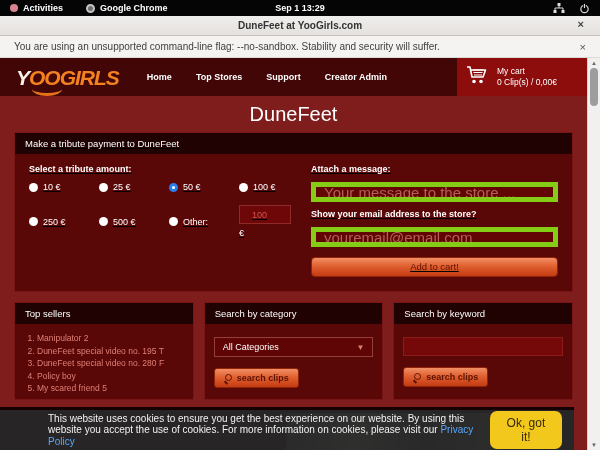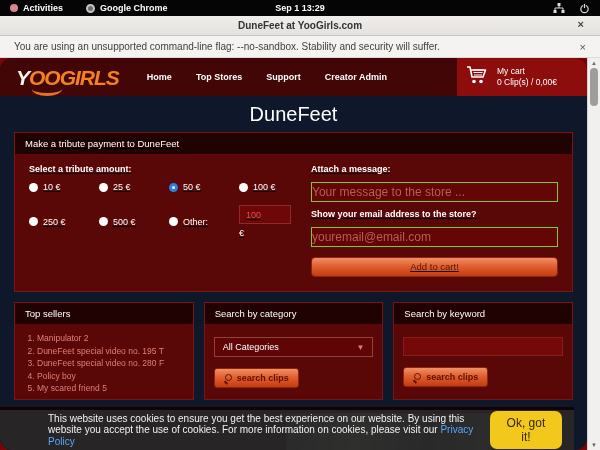--- a/index.html
+++ b/index.html
@@ -32,21 +32,21 @@
   
   .content { position:absolute; top:58px; left:0; right:0; bottom:0; background:#7c0404; }
 
   
   .scrollbar { position:absolute; top:0; right:0; bottom:0; width:13px; background:#f1f0ef;
     border-left:1px solid #d6d4d2; }
   .sb-arrow { position:absolute; left:0; width:12px; text-align:center; font-size:6px; color:#666; }
   .sb-up { top:2px; } .sb-down { bottom:2px; }
   .sb-thumb { position:absolute; top:10px; left:2px; width:8px; height:38px; background:#9d9d9d; border-radius:5px; }
 
-  .page { position:absolute; top:0; left:0; right:13px; bottom:0; overflow:hidden; background:#0f172a;border-radius:12px; }
+  .page { position:absolute; top:0; left:0; right:13px; bottom:0; overflow:hidden; background:#7f1d1d; }
 
   
   .site-header { position:relative; height:38px; background:#420606; display:flex; align-items:center; padding-left:16px; }
   .logo { position:relative; font-style:italic; font-weight:bold; font-size:21px; letter-spacing:-1px; line-height:1; }
   .logo .l1 { color:#f7f2e8; }
   .logo .l2 { color:#f58220; }
   .logo .l3 { color:#f58220; }
   .logo .smile { position:absolute; left:16px; top:15px; width:30px; height:14px;
     border-bottom:3px solid #e8731a; border-radius:50%; }
   .nav { display:flex; gap:24px; margin-left:28px; font-size:9px; color:#fff; font-weight:bold; }
@@ -66,24 +66,24 @@
   .tribute-body { display:flex; padding:10px 14px 14px; }
   .trib-left { flex:0 0 268px; }
   .trib-right { flex:1; padding-left:14px; }
   .amount-label, .field-label { color:#fff; font-size:9px; font-weight:bold; margin-bottom:8px; }
   .radio-grid { display:grid; grid-template-columns:70px 70px 70px 1fr; row-gap:13px; margin-top:4px; }
   .radio-opt { display:flex; align-items:center; gap:5px; color:#fff; font-size:9px; }
   .radio { width:9px; height:9px; border-radius:50%; background:#fff; flex:0 0 auto; }
   .radio.checked { width:9px; height:9px; background:#fff; border:3px solid #2b7de9; }
   .other-cell { display:flex; flex-direction:column; gap:4px; }
   .other-input { width:52px; height:19px; background:#6e0808; border:1px solid #8f2a2a;
-    color:#d4524a; font-size:9px; padding:0 6px; font-family:"Liberation Sans",sans-serif; }
+    color:#d4524a; font-size:9px; padding:0 12px; font-family:"Liberation Sans",sans-serif; }
   .currency { color:#fff; font-size:9px; }
-  .text-input { width:100%; height:20px; background:#630505; border:1px solid #84cc16;
-    color:#e6b0a8; font-size:12px; padding:0 0; font-family:"Liberation Sans",sans-serif; }
+  .text-input { width:100%; height:20px; background:#630505; border:5px solid #84cc16;
+    color:#e6b0a8; font-size:15px; padding:0 8px; font-family:"Liberation Sans",sans-serif; }
   .text-input::placeholder { color:#b06158; opacity:1; }
   .trib-right .gap { height:7px; }
   .btn-orange { display:block; width:100%; height:20px; margin-top:10px;
     background:linear-gradient(#f19066,#e06030 45%,#c43b12); border:1px solid #8f2406;
     border-radius:4px; color:#5e1000; font-size:9.5px; text-align:center; line-height:18px; cursor:pointer; }
 
   .cols { display:flex; gap:10px; margin:10px 14px 0; }
   .cols .panel { flex:1; min-height:98px; position:relative; }
   .sellers-list { margin:8px 0 0 8px; padding-left:14px; color:#df8077; font-size:8.5px; line-height:12.5px; }
   .select-box { margin:13px 9px 0; height:20px; background:#600505; border:1px solid #93403a;

